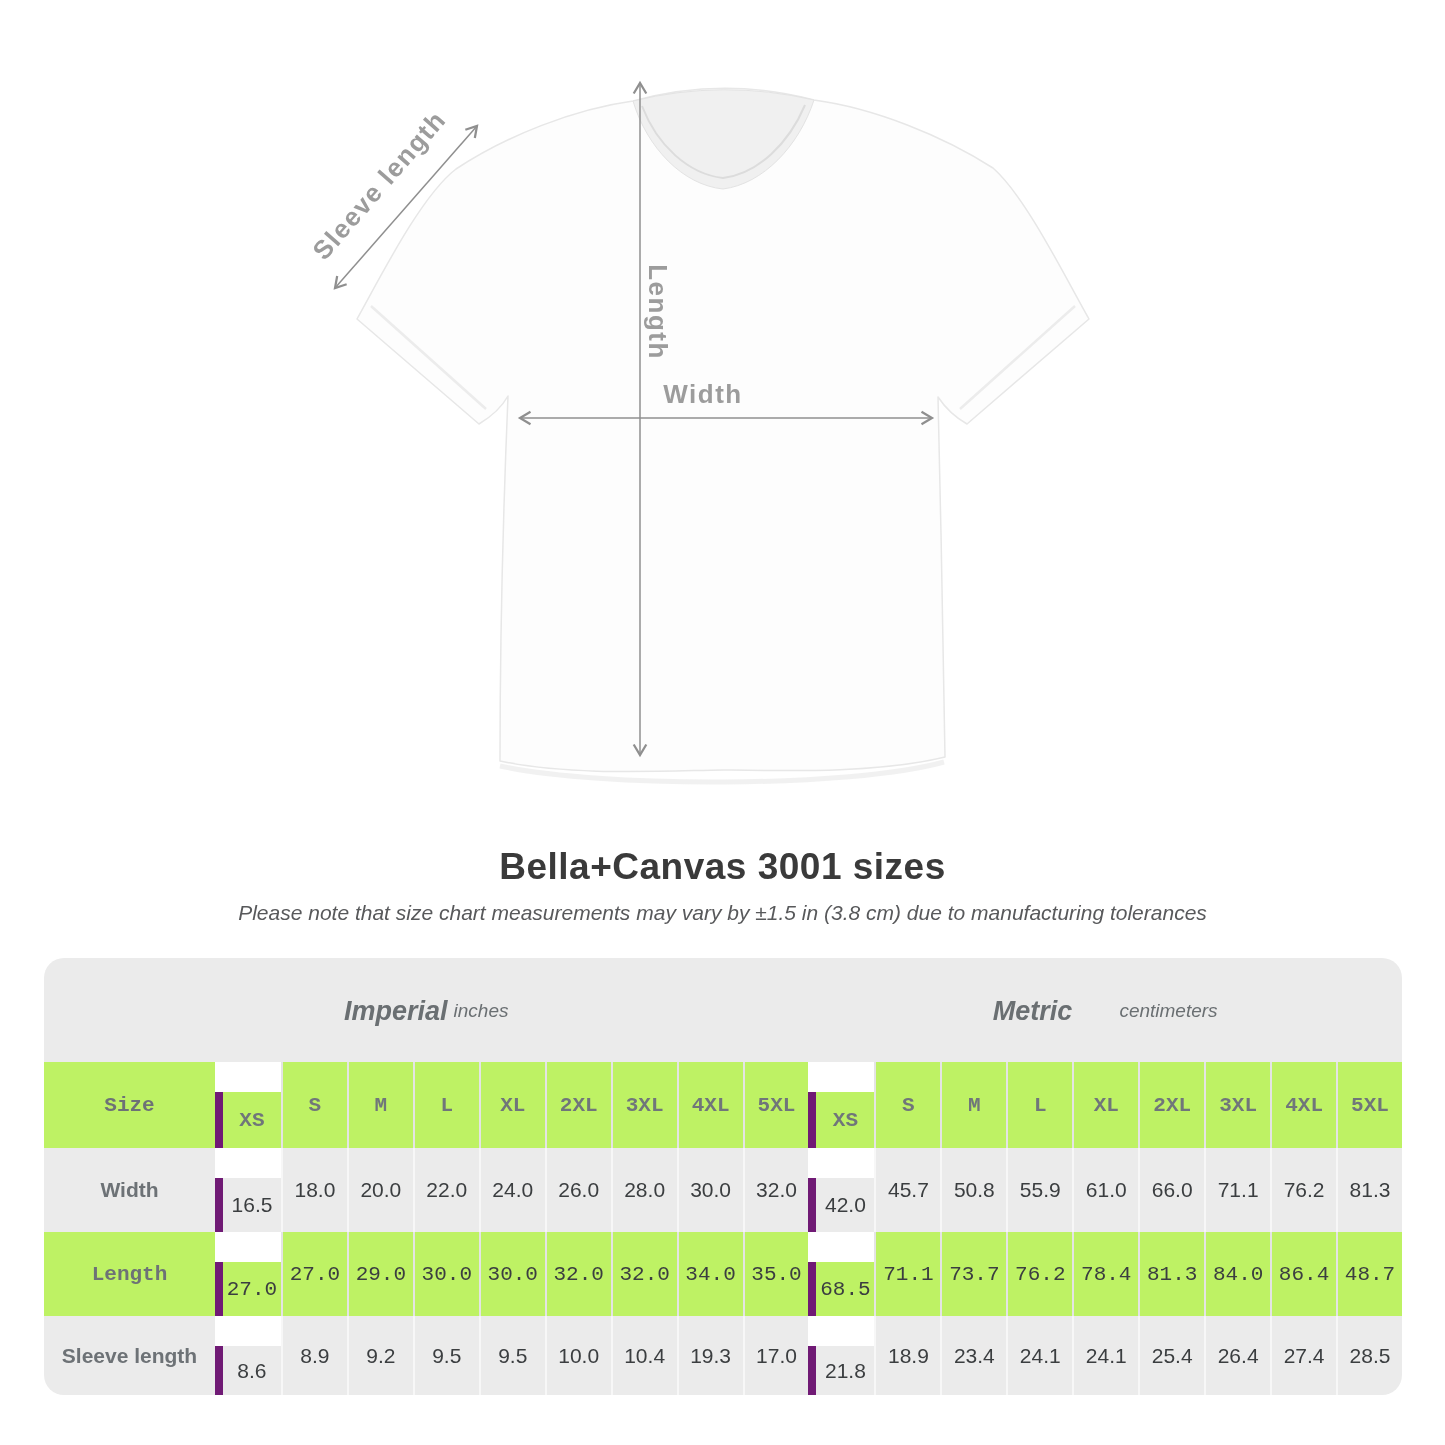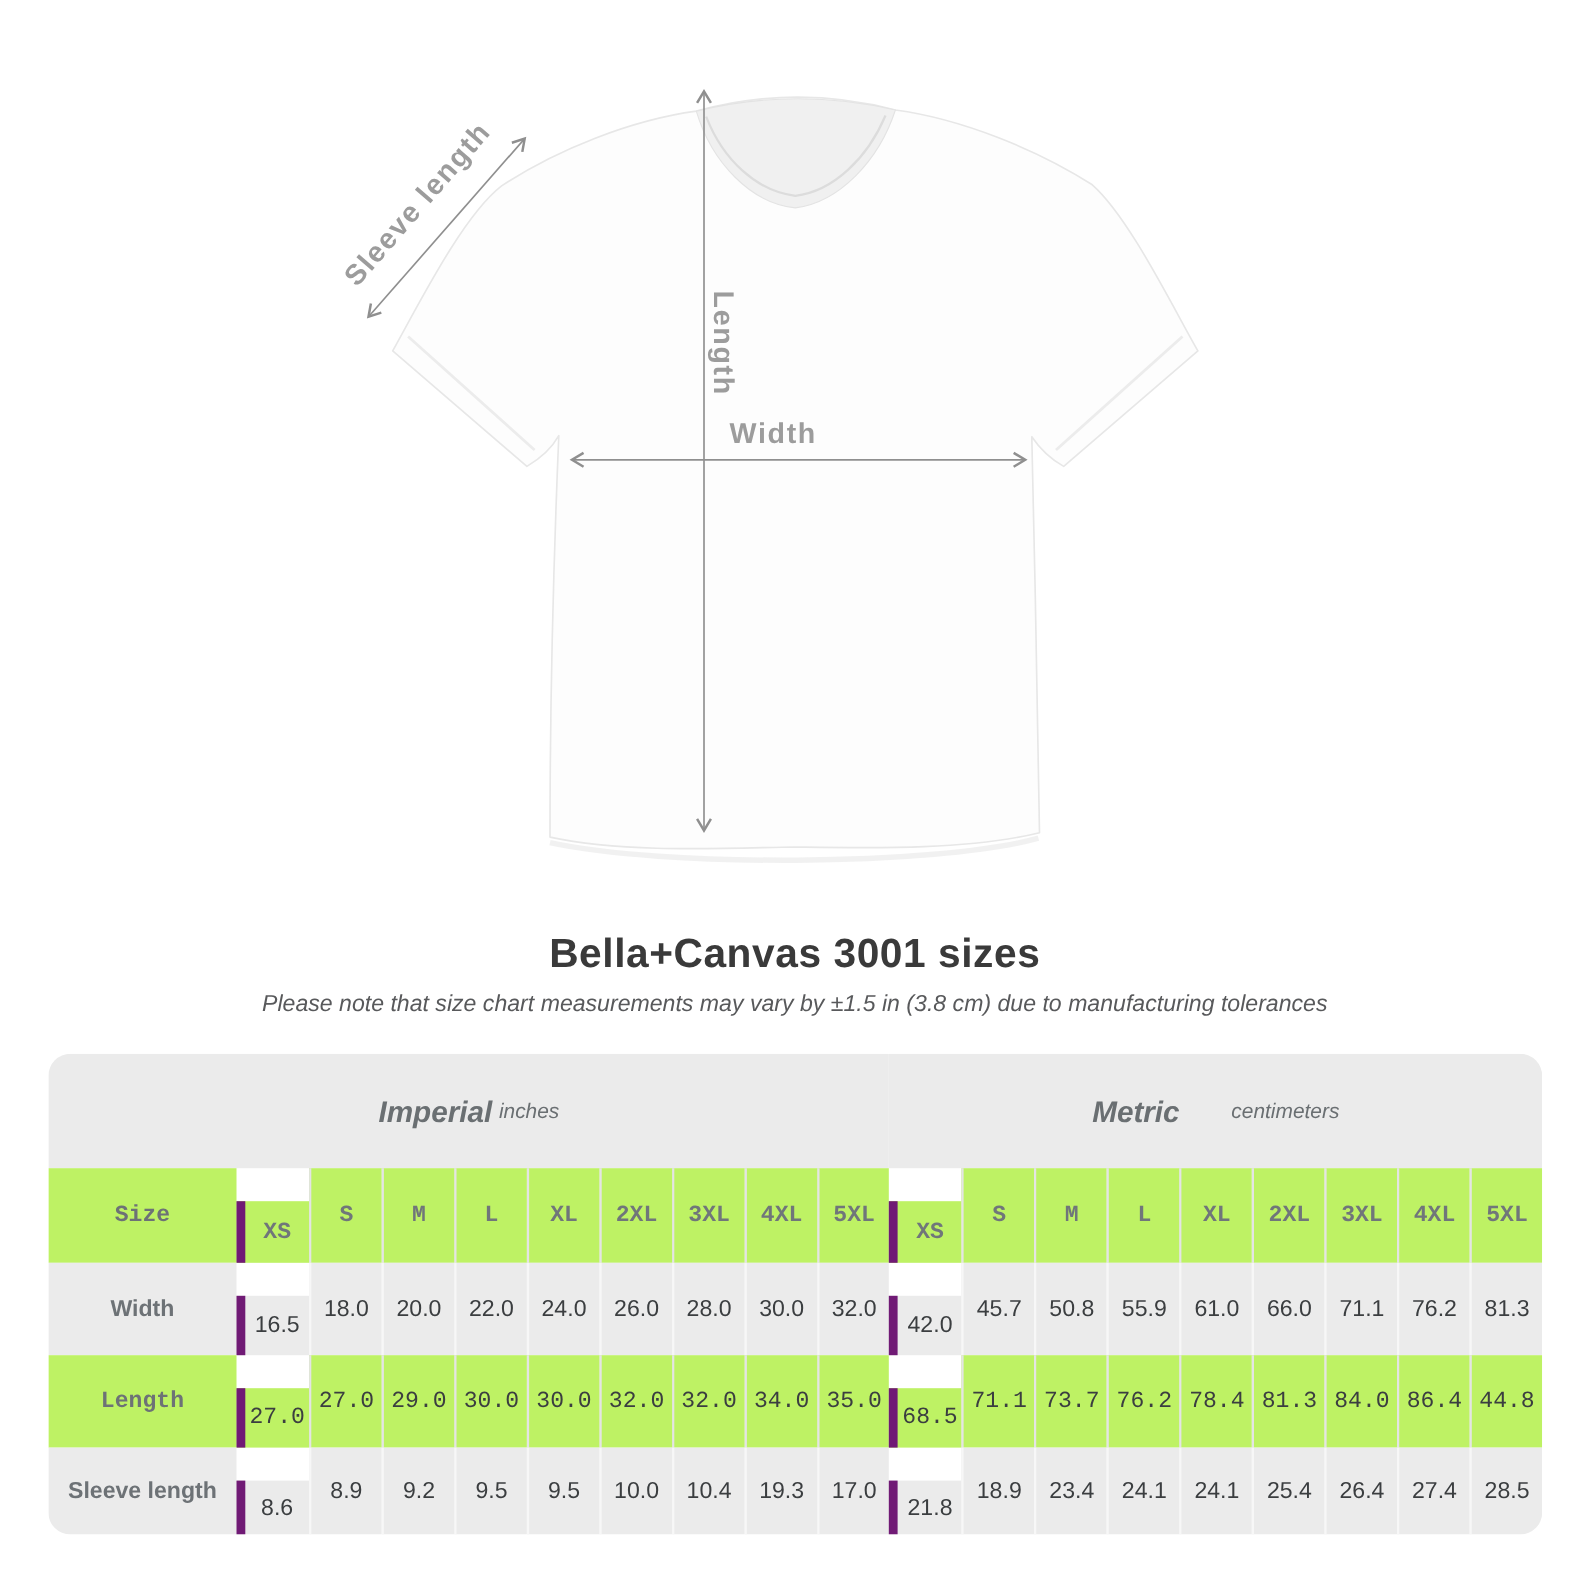--- a/index.html
+++ b/index.html
@@ -171,21 +171,21 @@
         <div class="c sep">34.0</div>
         <div class="c sep">35.0</div>
         <div class="c gap">68.5</div>
         <div class="c sep">71.1</div>
         <div class="c sep">73.7</div>
         <div class="c sep">76.2</div>
         <div class="c sep">78.4</div>
         <div class="c sep">81.3</div>
         <div class="c sep">84.0</div>
         <div class="c sep">86.4</div>
-        <div class="c sep">44.8</div>
+        <div class="c sep">48.7</div>
       </div>
 
       <div class="row r-gray">
         <div class="c labelc">Sleeve length</div>
         <div class="c gap">8.6</div>
         <div class="c sep">8.9</div>
         <div class="c sep">9.2</div>
         <div class="c sep">9.5</div>
         <div class="c sep">9.5</div>
         <div class="c sep">10.0</div>

